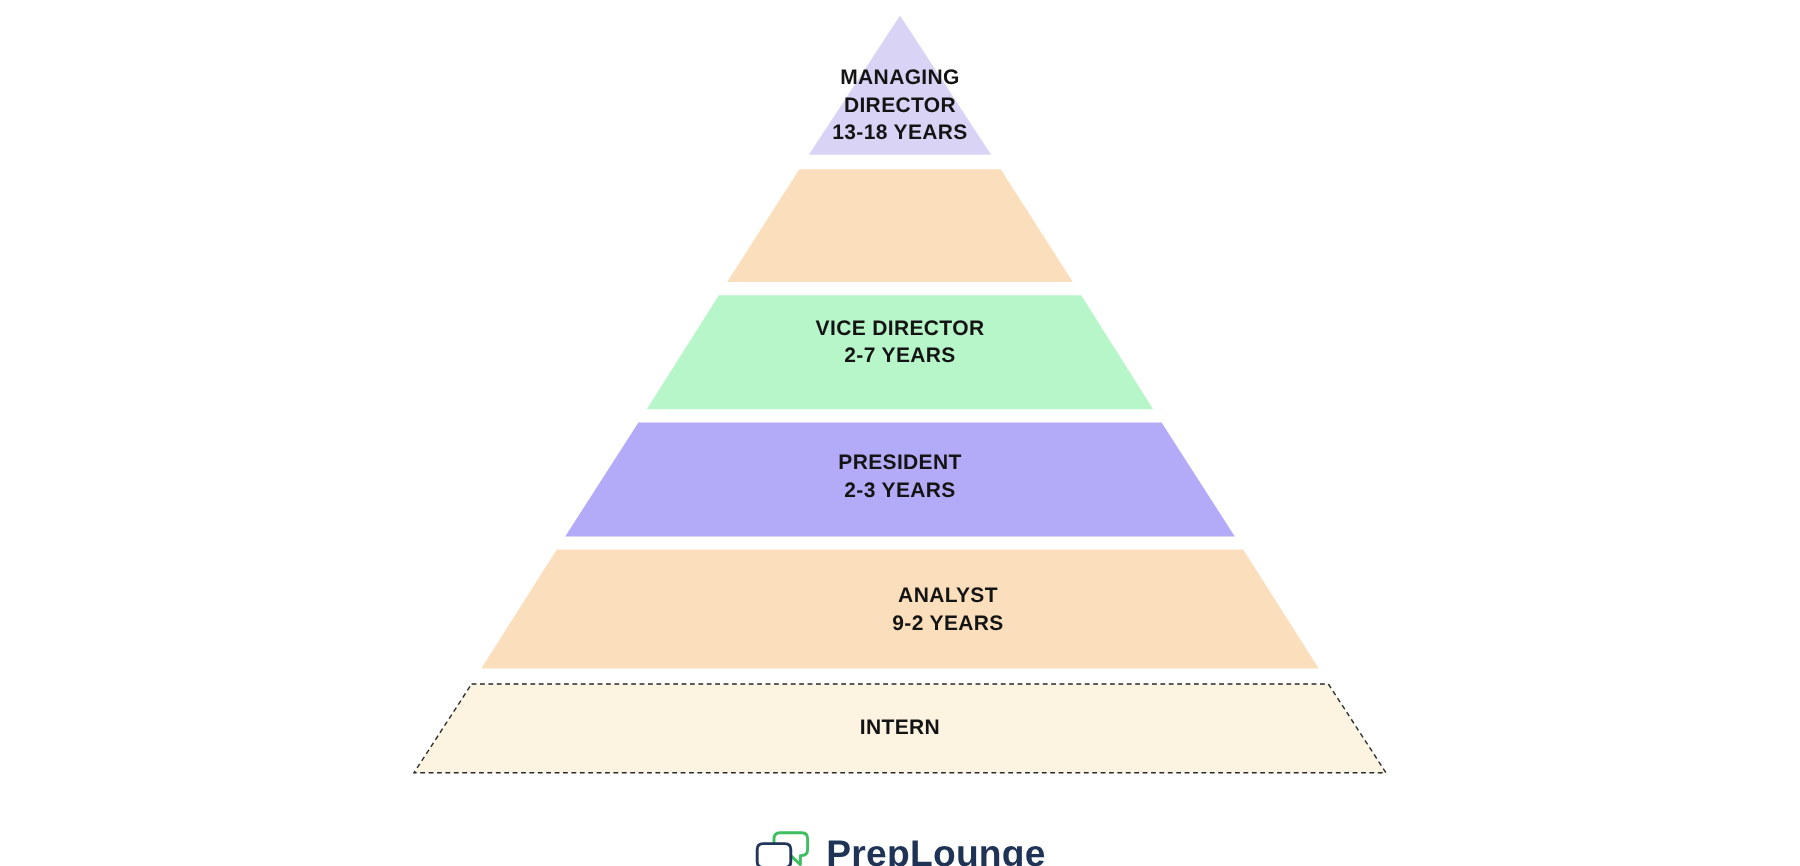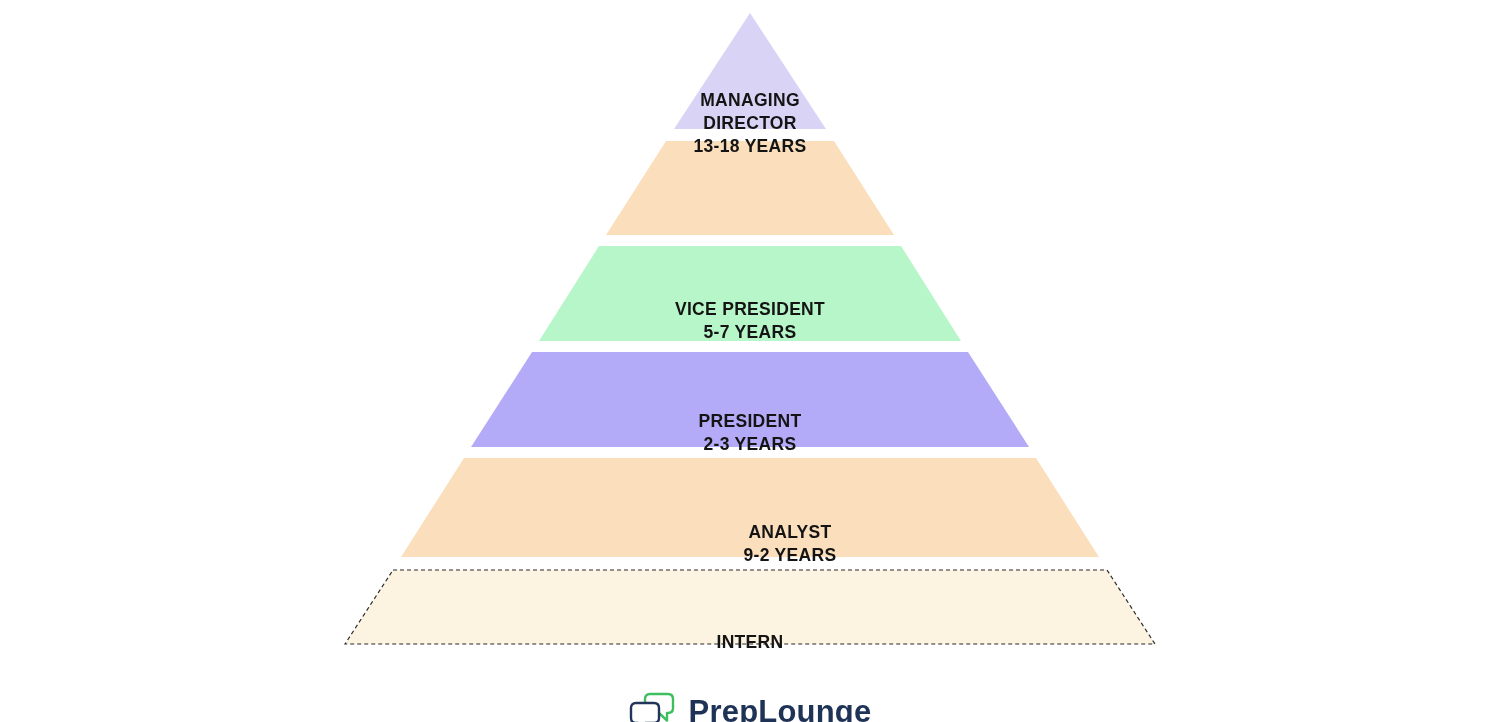--- a/index.html
+++ b/index.html
@@ -16,21 +16,20 @@
   .level-label {
     position: absolute;
     left: 0;
     width: 1500px;
     text-align: center;
     font-weight: 700;
     font-size: 17.5px;
     line-height: 23px;
     letter-spacing: 0.3px;
     pointer-events: none;
-    margin-top: 36px;
   }
   .level-label.narrow { left: 663px; width: 174px; }
   .footer-logo {
     position: absolute;
     left: 0;
     top: 692px;
     width: 1500px;
     display: flex;
     align-items: center;
     justify-content: center;
@@ -58,22 +57,22 @@
     <polygon points="393,570 1107,570 1155,644 345,644" stroke-width="1.2" stroke-dasharray="4 3" fill="#FDF3E1" stroke="#2B2B2B"></polygon>
   </svg>
 
   <div class="level-label narrow" style="top: 53px; color: rgb(20, 20, 20);">
     <div>MANAGING DIRECTOR</div>
     <div>13-18 YEARS</div>
   </div>
 
 
   <div class="level-label" style="top: 262px; color: rgb(20, 20, 20);">
-    <div>VICE PRESIDENT</div>
-    <div>5-7 YEARS</div>
+    <div>VICE DIRECTOR</div>
+    <div>2-7 YEARS</div>
   </div>
 
   <div class="level-label" style="top: 374px; color: rgb(20, 20, 20);">
     <div>PRESIDENT</div>
     <div>2-3 YEARS</div>
   </div>
 
   <div class="level-label" style="top: 485px; color: rgb(20, 20, 20); padding-left: 40px;">
     <div>ANALYST</div>
     <div>9-2 YEARS</div>

